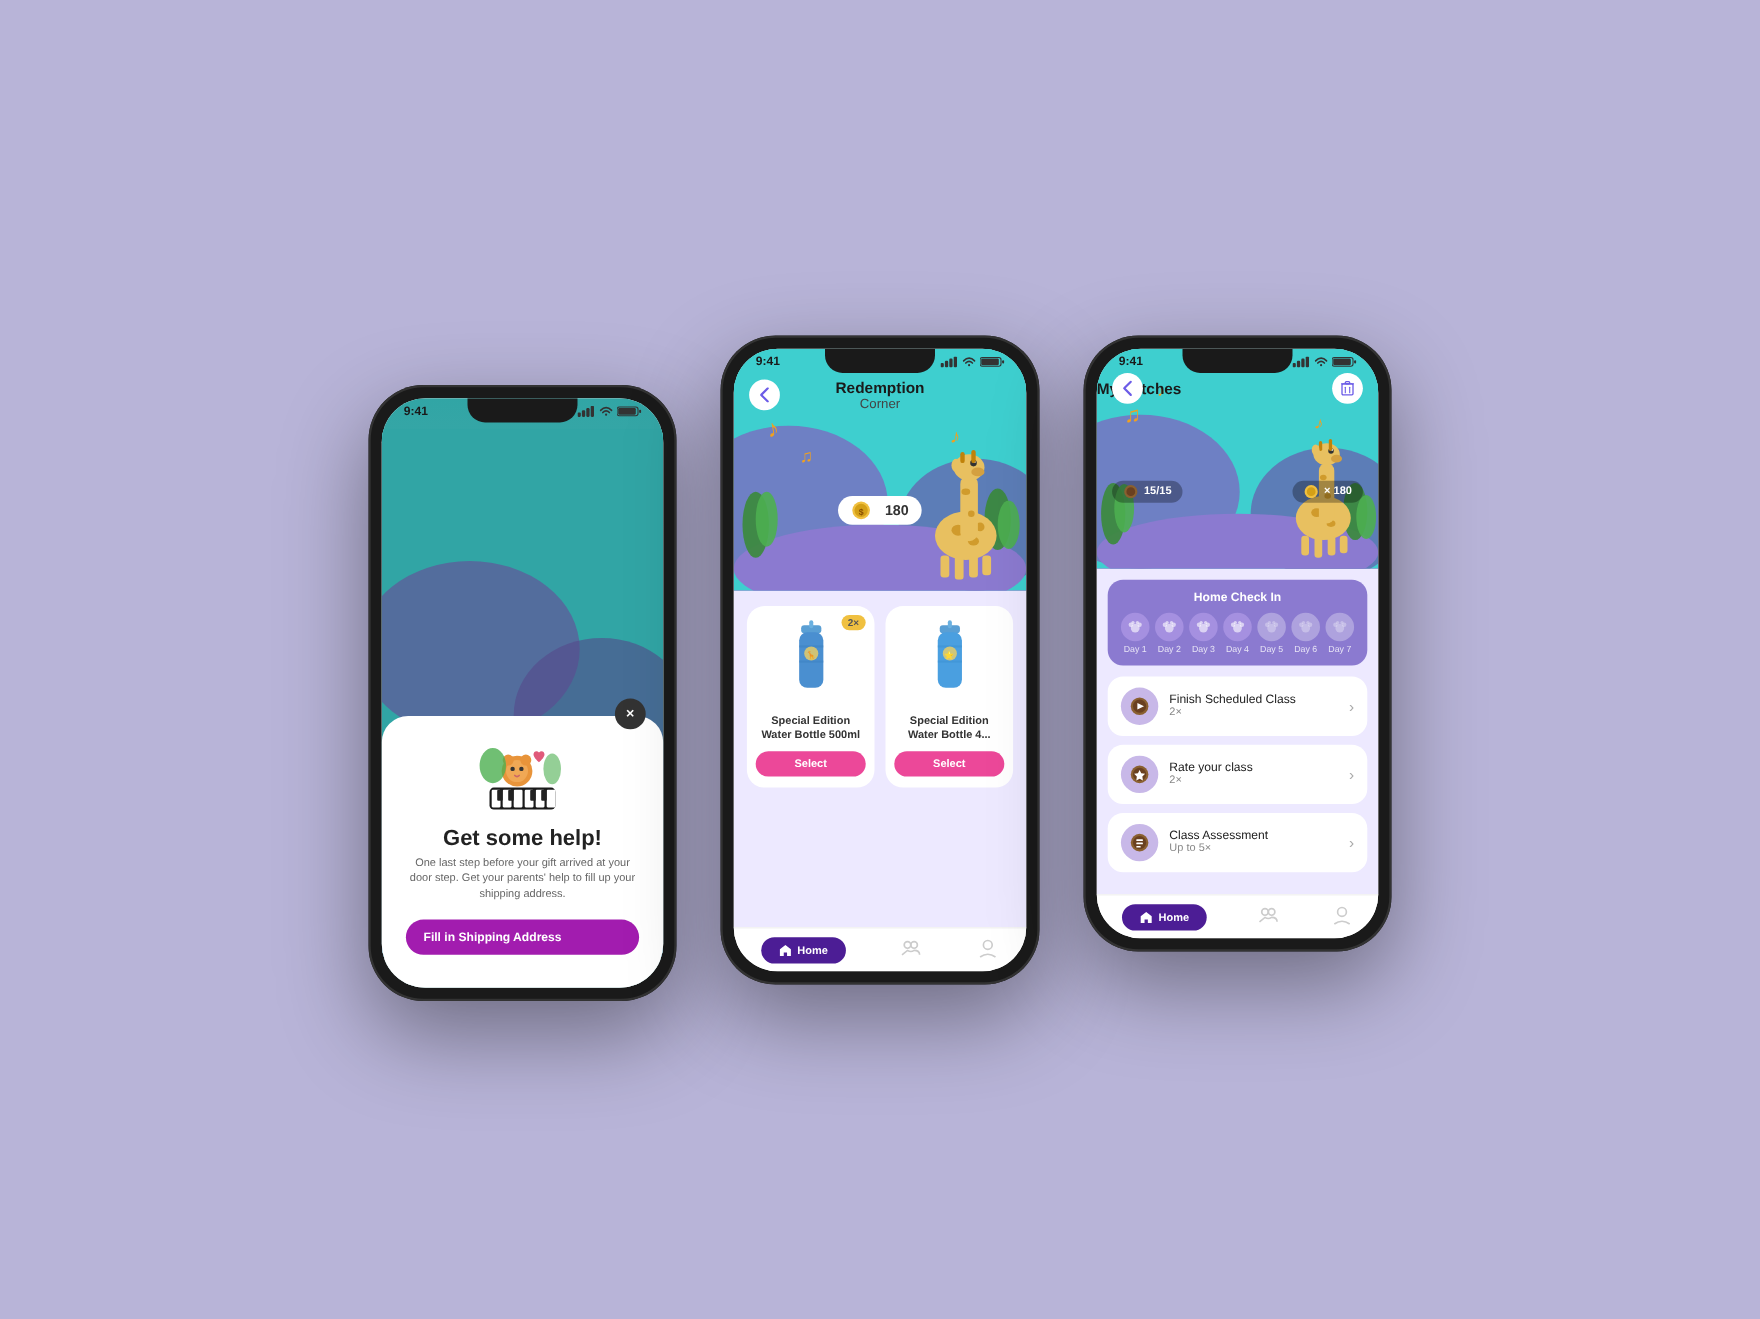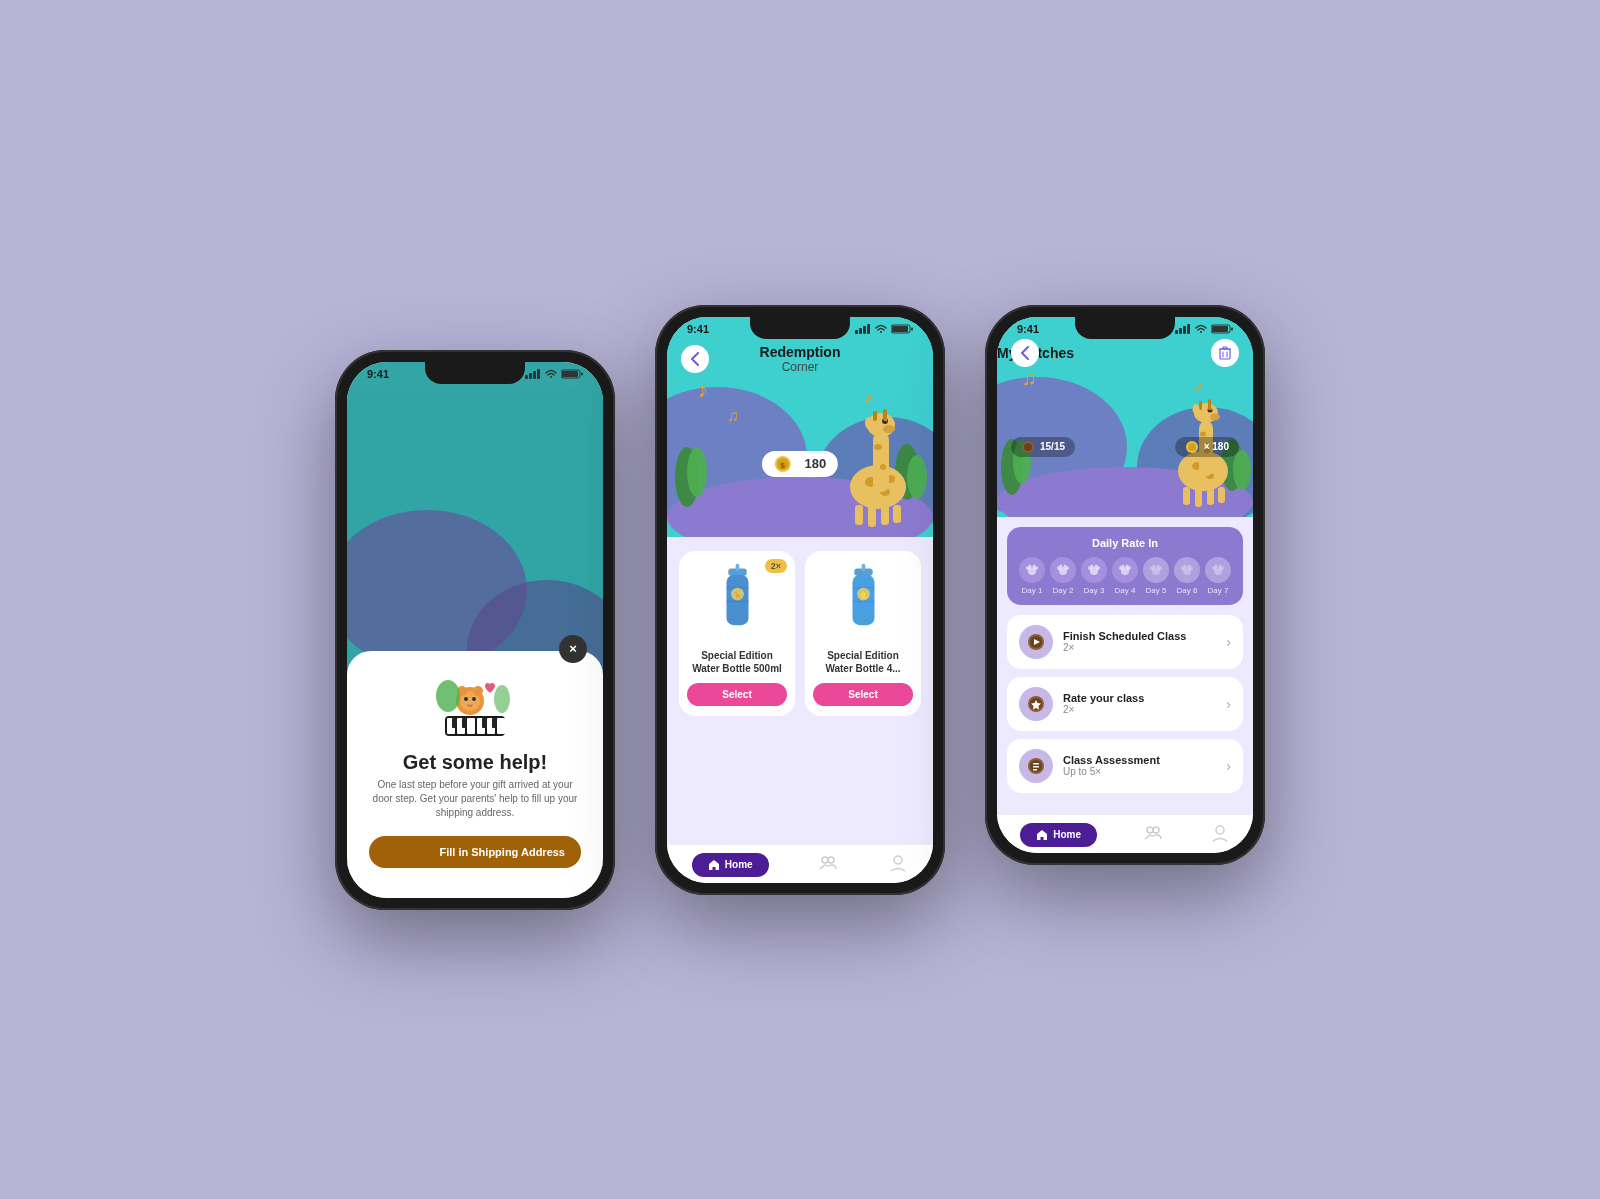--- a/index.html
+++ b/index.html
@@ -131,29 +131,29 @@
       margin-bottom: 4px;
     }
     .modal-desc {
       font-size: 10px;
       text-align: center;
       color: #666;
       line-height: 1.4;
       margin-bottom: 16px;
     }
     .modal-btn {
-      background: #a16207;
+      background: #a21caf;
       color: white;
       border: none;
       border-radius: 20px;
       padding: 10px 16px;
       width: 100%;
       font-size: 11px;
       font-weight: 600;
-      text-align: right;
+      text-align: left;
     }
 
     
     .phone2-screen {
       display: flex;
       flex-direction: column;
       height: 100%;
     }
     .phone2-hero {
       height: 220px;
@@ -416,21 +416,21 @@
       background: #c8b8e8;
       flex-shrink: 0;
       display: flex;
       align-items: center;
       justify-content: center;
       font-size: 14px;
     }
     .task-info { flex: 1; }
     .task-name {
       font-size: 11px;
-      font-weight: 700;
+      font-weight: 400;
       color: #222;
     }
     .task-sub {
       font-size: 10px;
       color: #888;
     }
     .task-arrow {
       color: #aaa;
       font-size: 14px;
     }
@@ -795,21 +795,21 @@
               <circle cx="7" cy="7" r="6" fill="#f0c040"></circle>
               <circle cx="7" cy="7" r="4" fill="#d4a017"></circle>
             </svg>
             <span>× 180</span>
           </div>
         </div>
 
         <div class="phone3-content">
 
           <div class="daily-checkin">
-            <div class="daily-title">Daily Rate In</div>
+            <div class="daily-title">Home Check In</div>
             <div class="days-row">
               <div class="day-item">
                 <div class="day-circle active">
                   <svg width="14" height="14" viewBox="0 0 14 14">
                     <circle cx="7" cy="8" r="4" fill="rgba(255,255,255,0.6)"></circle>
                     <circle cx="3" cy="5" r="2" fill="rgba(255,255,255,0.6)"></circle>
                     <circle cx="11" cy="5" r="2" fill="rgba(255,255,255,0.6)"></circle>
                     <circle cx="5" cy="3" r="1.5" fill="rgba(255,255,255,0.6)"></circle>
                     <circle cx="9" cy="3" r="1.5" fill="rgba(255,255,255,0.6)"></circle>
                   </svg>

